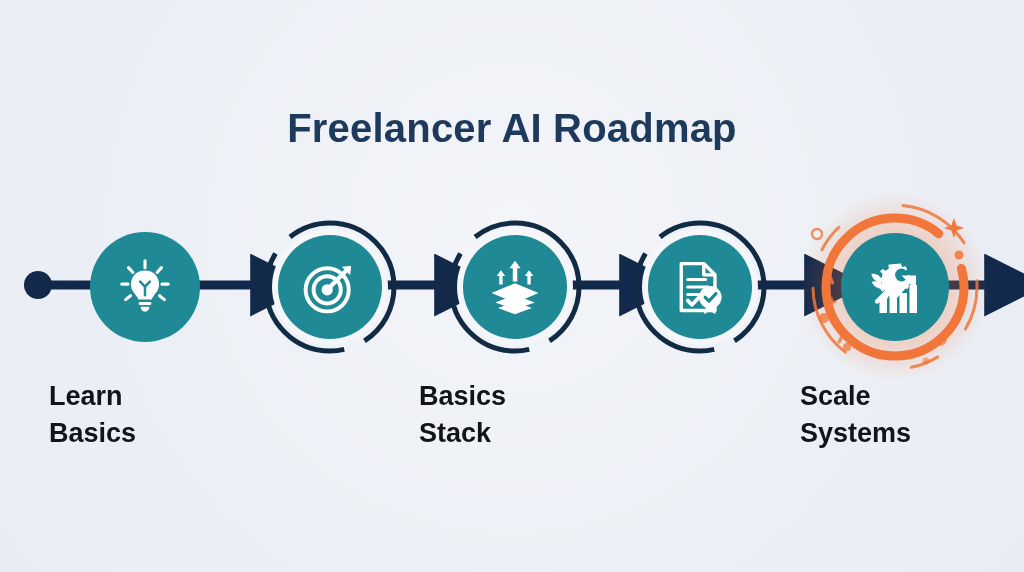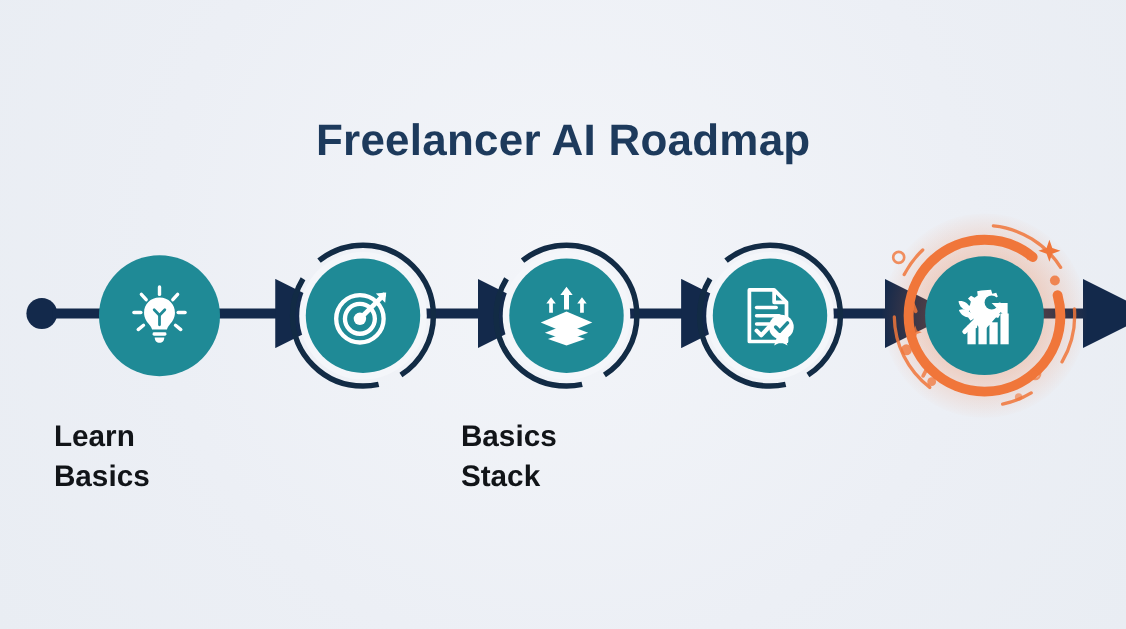--- a/index.html
+++ b/index.html
@@ -272,14 +272,16 @@
         <rect x="16.5" y="41" width="7.5" height="17" fill="#ffffff"></rect>
         <rect x="26.5" y="34" width="7.5" height="24" fill="#ffffff"></rect>
         <rect x="36.5" y="38" width="7.5" height="20" fill="#ffffff"></rect>
         <rect x="46.5" y="30" width="7.5" height="28" fill="#ffffff"></rect>
 
         <path d="M14 46.5l10-10 7 6.5L48 24" stroke="#ffffff" stroke-width="4.4" stroke-linecap="round" stroke-linejoin="round" fill="none"></path>
         <path d="M38.5 20.5H53V35z" fill="#ffffff"></path>
       </svg>
     </div>
   </div>
+  <div class="label" style="left:800px;width:190px">Scale
+Systems</div>
 
 </div>
 
 </body></html>

